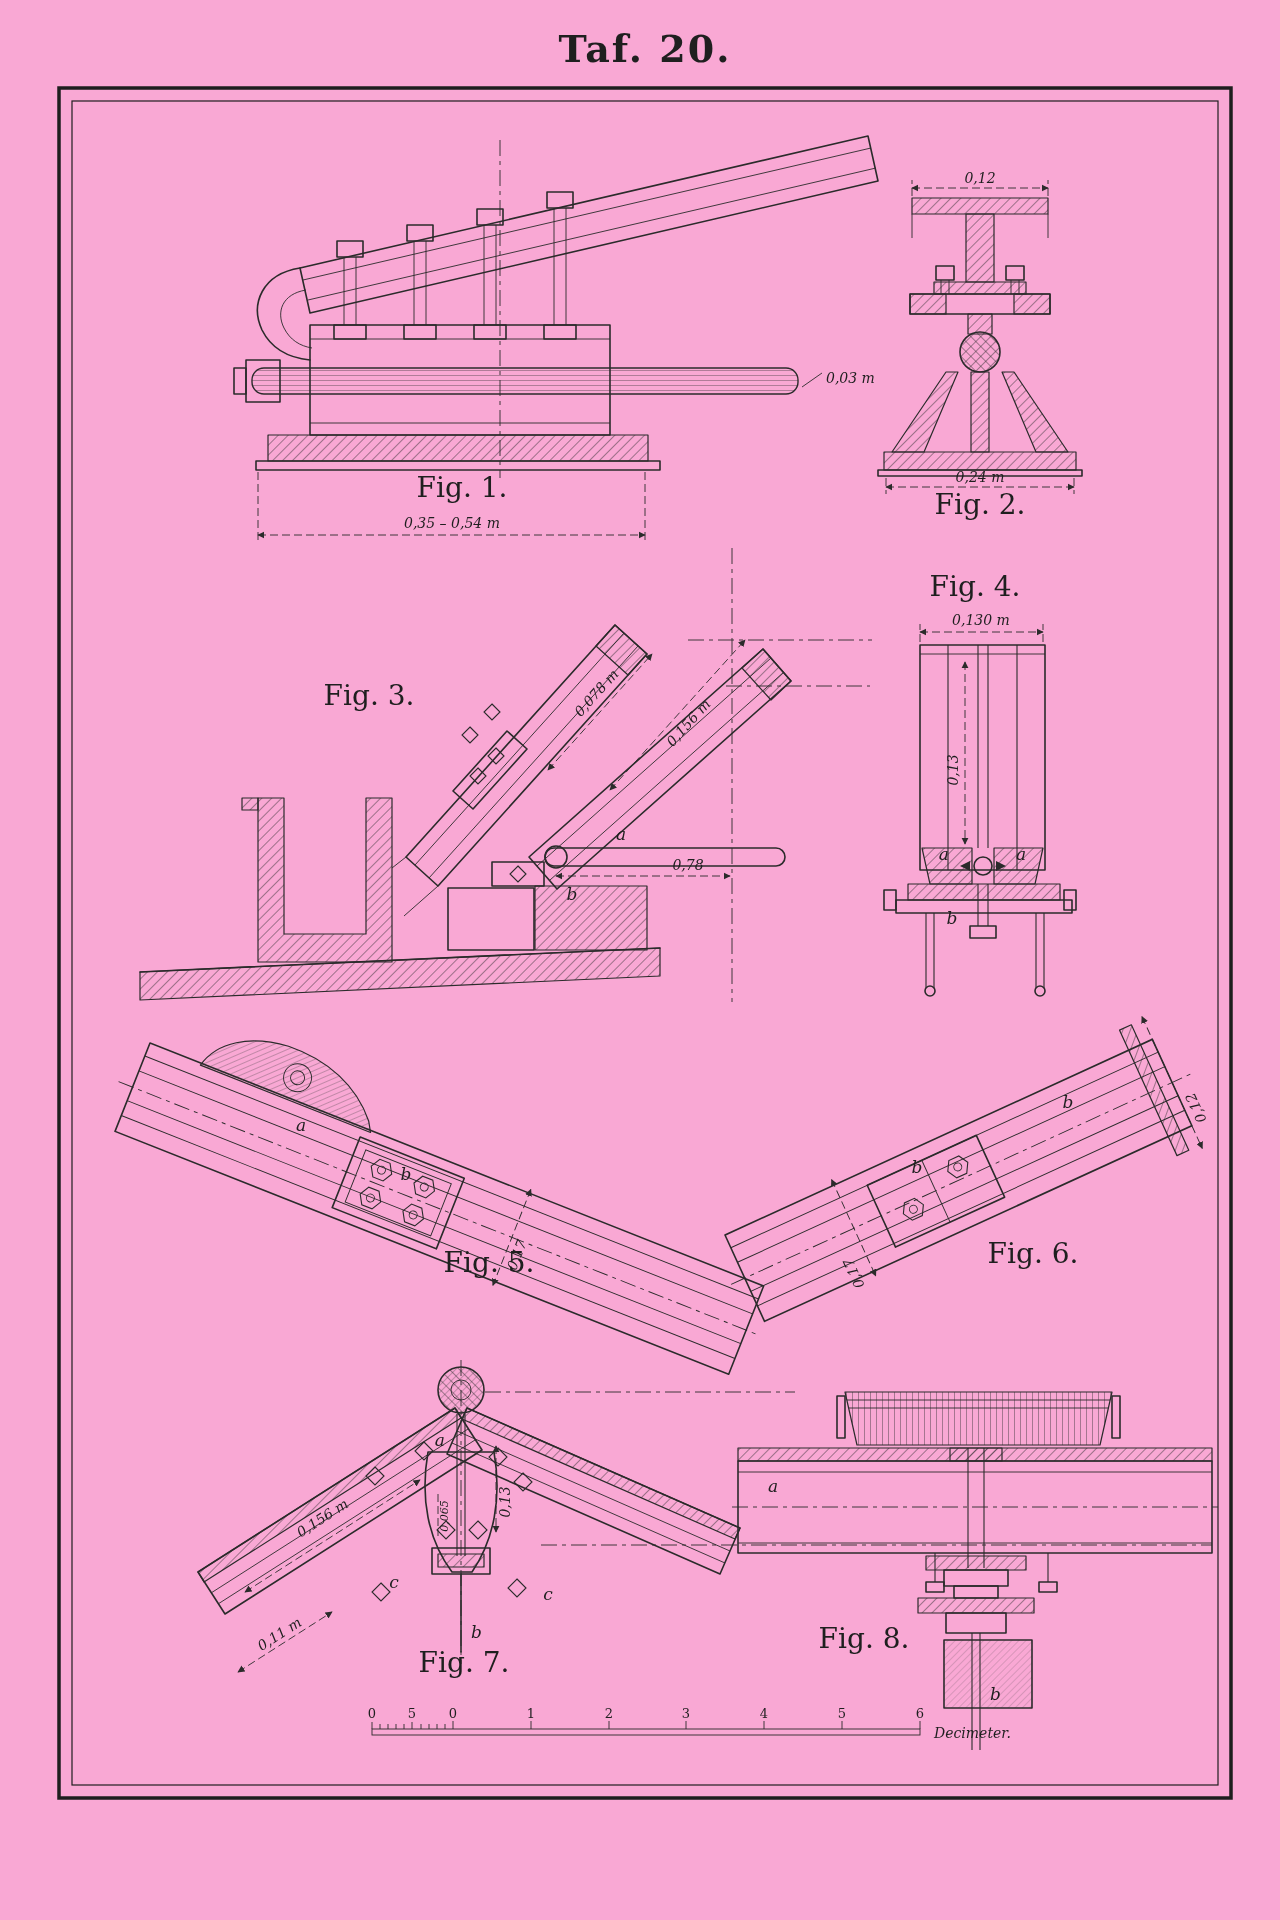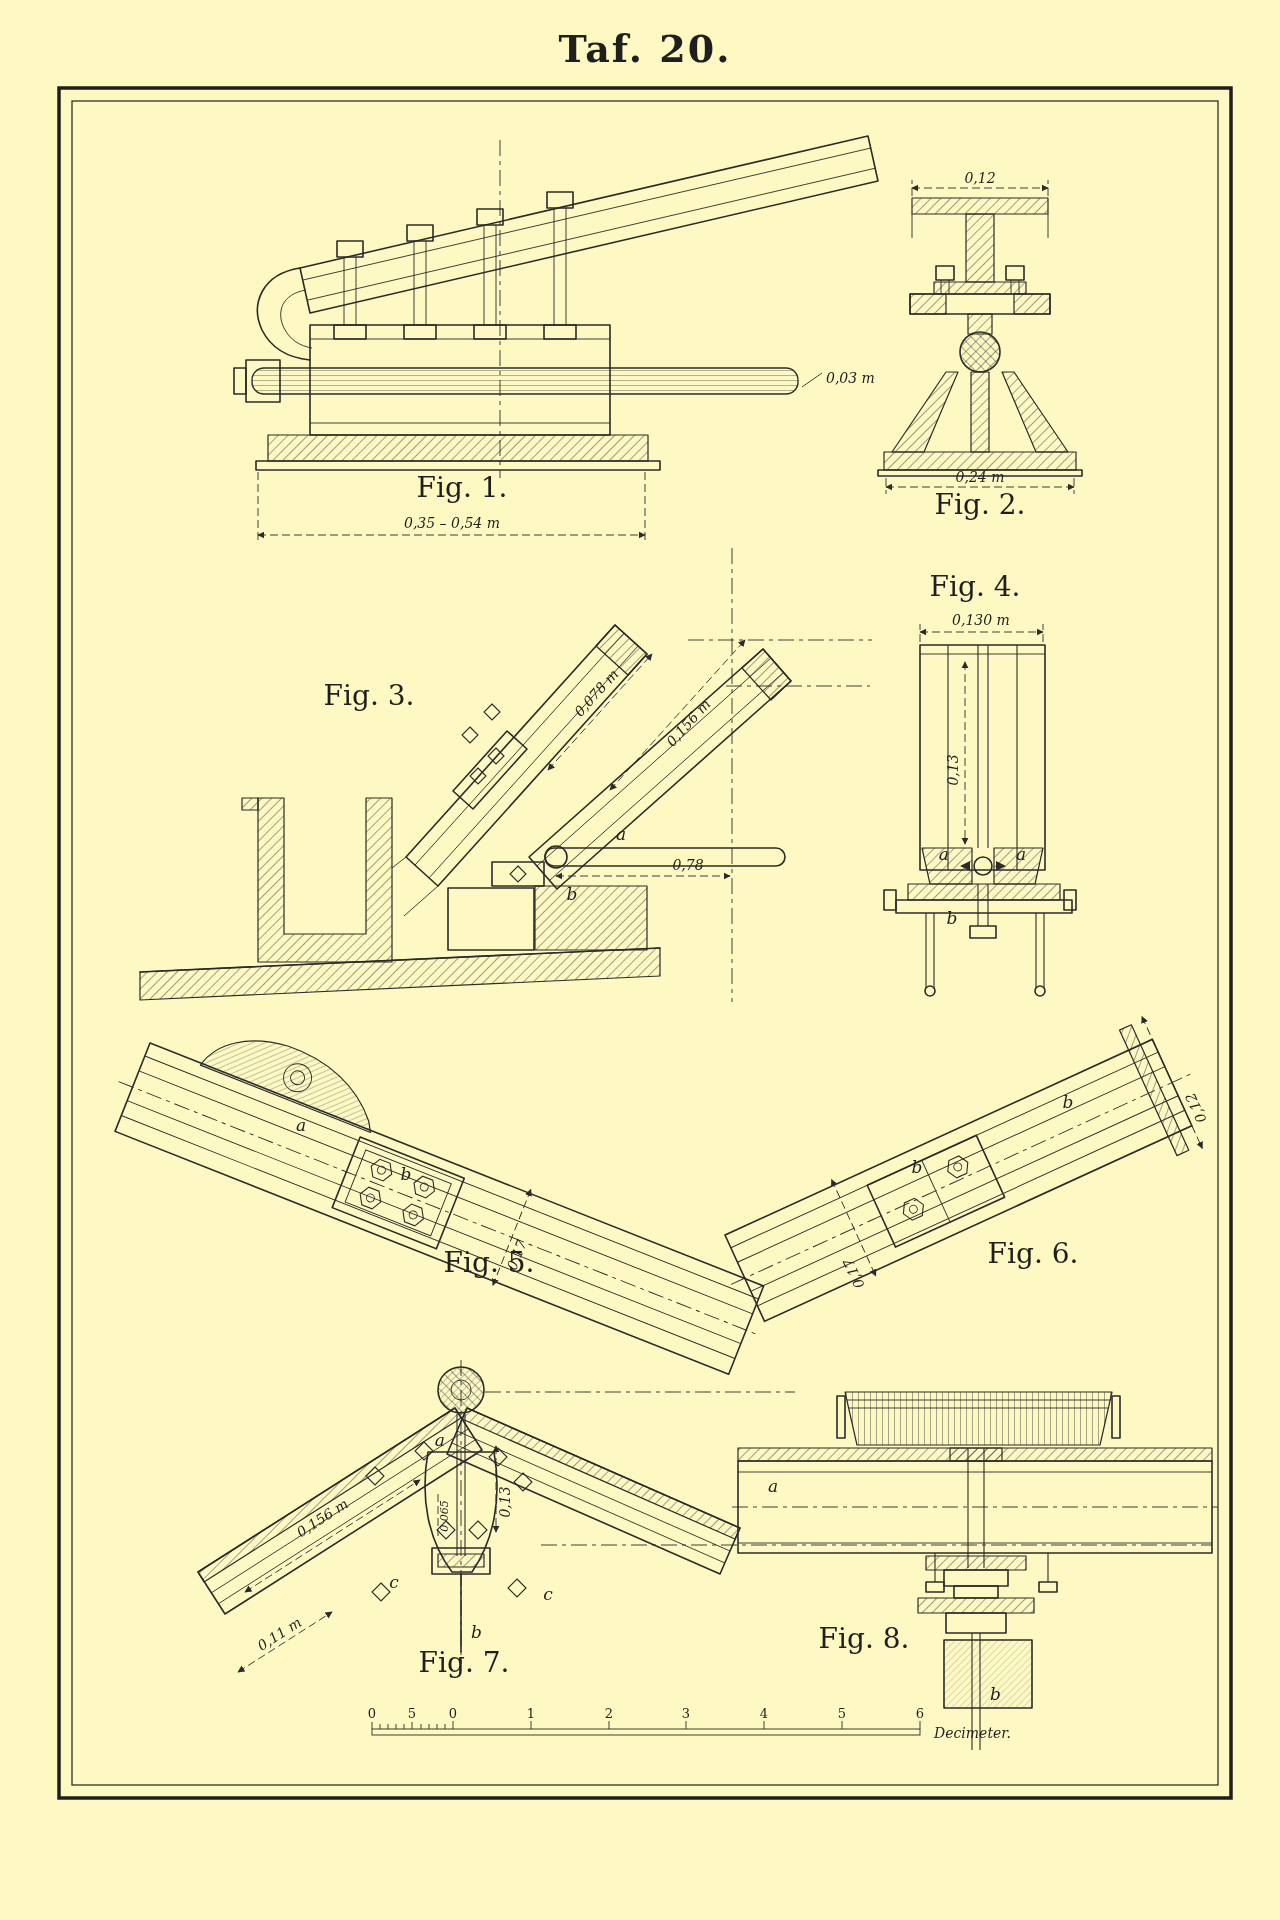--- a/index.html
+++ b/index.html
@@ -1,16 +1,16 @@
 <!DOCTYPE html>
 <html><head>
 <meta charset="utf-8">
 <style>
   html,body{margin:0;padding:0;background:#d8d6d1;}
-  .page{width:1280px;height:1920px;background:#fef9c3;position:relative;font-family:"DejaVu Serif",serif;overflow:hidden;text-align:right;}
+  .page{width:1280px;height:1920px;background:#f9a8d4;position:relative;font-family:"DejaVu Serif",serif;overflow:hidden;text-align:right;}
   svg{display:block}
   .o{fill:none;stroke:#2b2b2b;stroke-width:1.6;stroke-linejoin:round;stroke-linecap:round}
   .o2{fill:none;stroke:#2b2b2b;stroke-width:1.1}
   .thin{fill:none;stroke:#2b2b2b;stroke-width:0.9}
   .rod{fill:url(#hh);stroke:#2b2b2b;stroke-width:1.4}
   .ht{stroke:#2b2b2b;stroke-width:1.2;stroke-linejoin:round}
   .cl{fill:none;stroke:#2b2b2b;stroke-width:0.9;stroke-dasharray:16 5 4 5}
   .dim{fill:none;stroke:#2b2b2b;stroke-width:0.9;stroke-dasharray:8 4}
   .border-outer{fill:none;stroke:#1e1e1e;stroke-width:3.5}
   .border-inner{fill:none;stroke:#1e1e1e;stroke-width:1.2}

